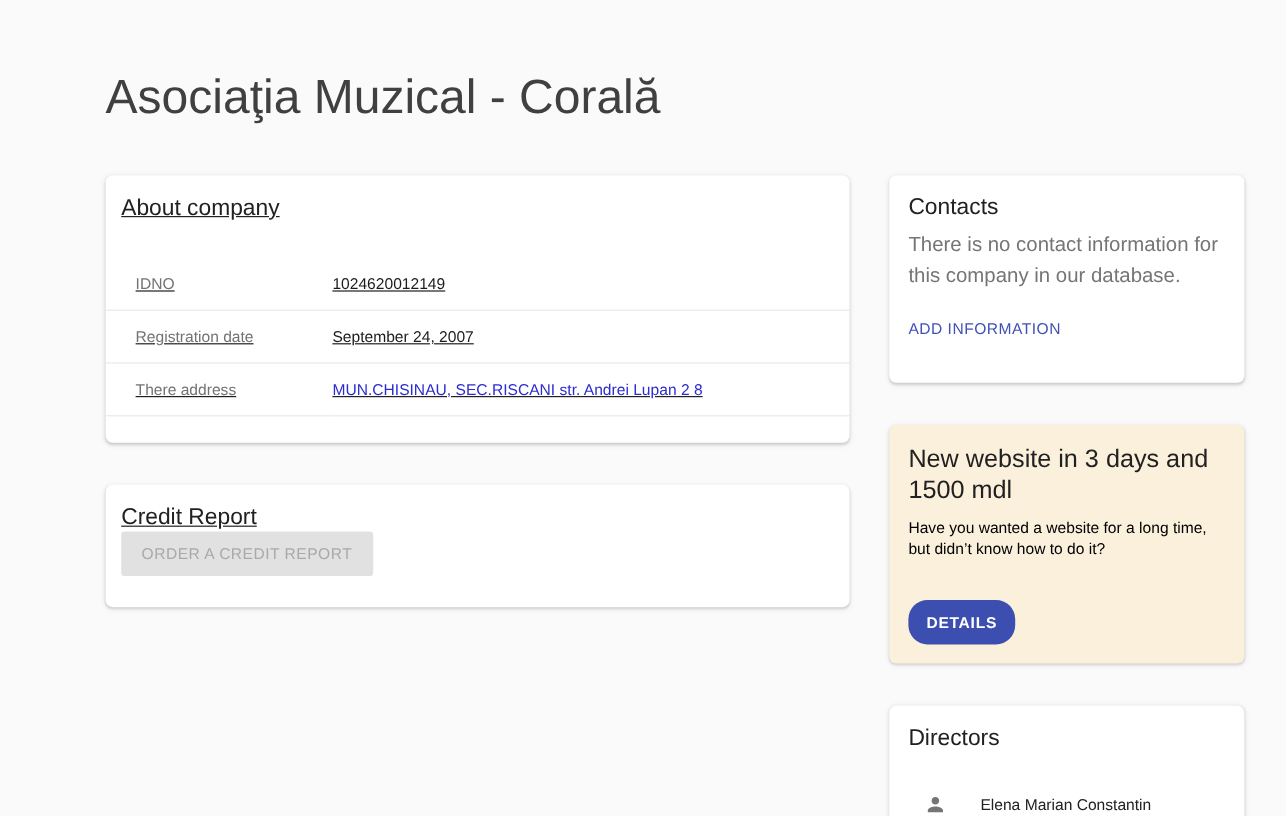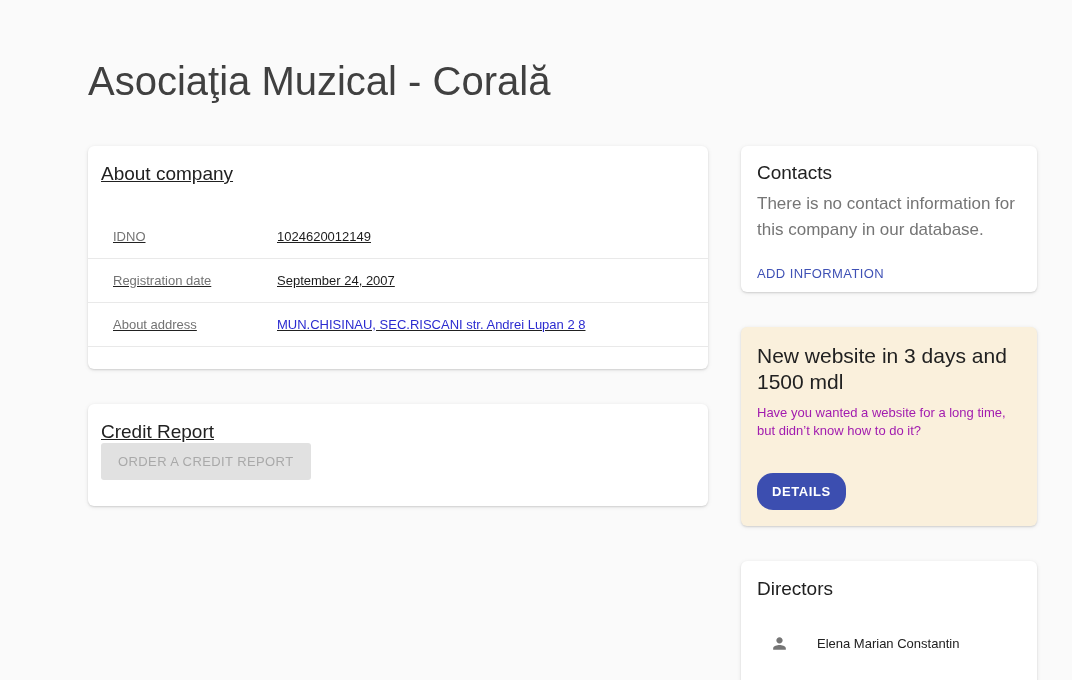--- a/index.html
+++ b/index.html
@@ -71,21 +71,21 @@
     font-family: "Liberation Sans", sans-serif;
     font-size: 13px;
     letter-spacing: 0.4px;
     padding: 11px 17px;
     border: none;
     border-radius: 3px;
     cursor: default;
   }
 
   
-  .contacts-card { padding: 16px 16px 10px 16px; }
+  .contacts-card { padding: 16px 16px 36px 16px; }
   .contacts-card p.msg {
     margin: 7px 0 0 0;
     font-size: 17px;
     line-height: 1.5;
     color: #757575;
   }
   a.link-btn {
     display: inline-block;
     margin-top: 24px;
     font-size: 13px;
@@ -107,21 +107,21 @@
   }
   .sponsored-card .tag {
     margin-top: 20px;
     font-size: 14px;
     color: #9e9e9e;
   }
   .sponsored-card p.desc {
     margin: 8px 0 0 0;
     font-size: 13px;
     line-height: 1.45;
-    color: #a21caf;
+    color: #000000;
     width: 258px;
   }
   .btn-primary {
     display: inline-block;
     margin-top: 32px;
     background: #3c4eb0;
     color: #ffffff;
     font-family: "Liberation Sans", sans-serif;
     font-size: 13px;
     font-weight: 700;
@@ -160,21 +160,21 @@
           <tbody>
             <tr>
               <td class="k">IDNO</td>
               <td class="v">1024620012149</td>
             </tr>
             <tr>
               <td class="k">Registration date</td>
               <td class="v">September 24, 2007</td>
             </tr>
             <tr>
-              <td class="k">About address</td>
+              <td class="k">There address</td>
               <td class="v">
                 <a class="addr-link">MUN.CHISINAU, SEC.RISCANI str. Andrei Lupan 2 8</a>
               </td>
             </tr>
           </tbody>
         </table>
       </div>
 
       <div class="card credit-card">
         <h2>Credit Report</h2>

